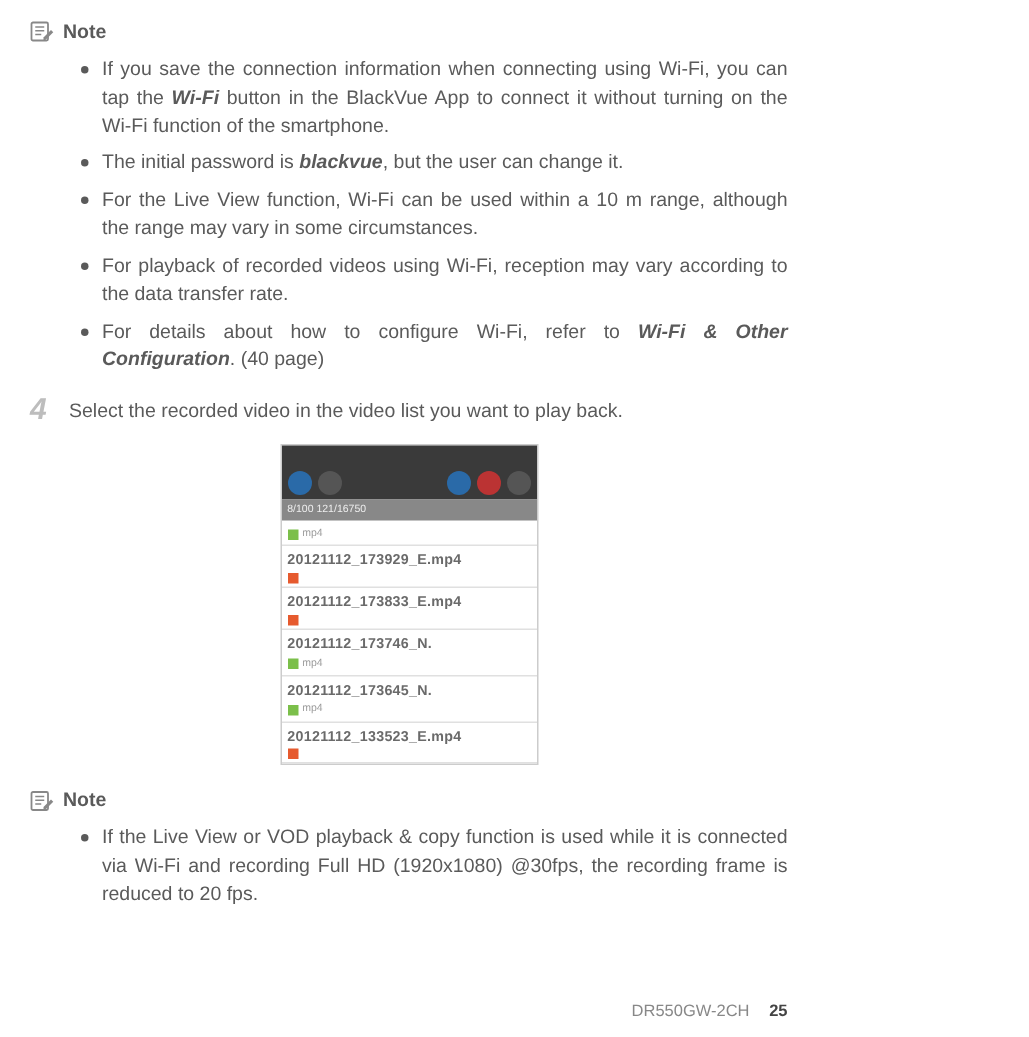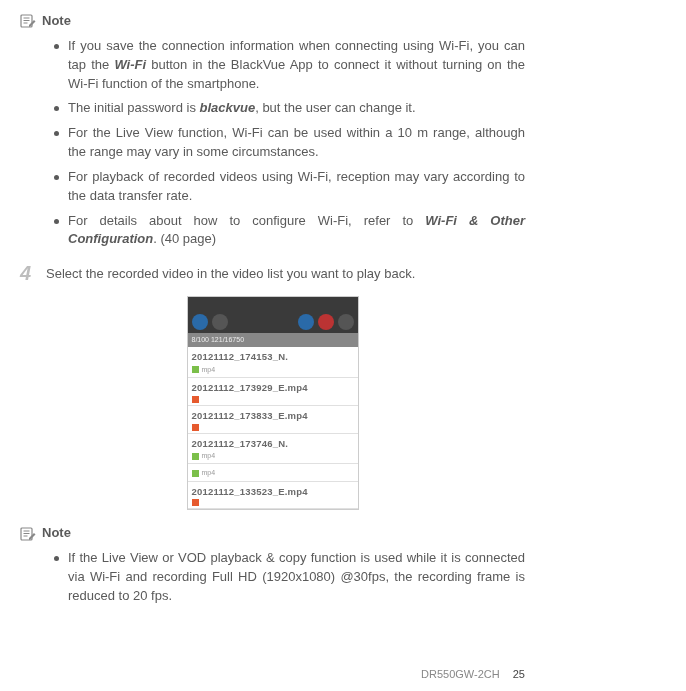--- a/index.html
+++ b/index.html
@@ -139,21 +139,21 @@
     font-size: 7px;
   }
   .footer {
     position: absolute;
     bottom: 8px;
     right: 20px;
     font-size: 11px;
     color: #888;
   }
   .footer .pg {
-    font-weight: normal;
+    font-weight: bold;
     color: #444;
     margin-left: 10px;
   }
 </style>
 </head>
 <body>
 
 <div class="page">
 
   <div class="note-block">
@@ -199,21 +199,20 @@
         <span class="tb-ic" style="background:#b33"></span>
       </div>
       <div class="tb-wrap">
         <span class="tb-ic" style="background:#555"></span>
       </div>
     </div>
     <div class="subbar">8/100 121/16750</div>
     <div class="vlist">
 
     <div class="row">
-          <div class="fname">20121112_174153_N.</div>
           <div class="meta">
             <span class="sq n"></span>
             <span class="meta-txt">mp4</span>
           </div>
         </div>
         <div class="row">
           <div class="fname">20121112_173929_E.mp4</div>
           <div class="meta">
             <span class="sq e"></span>
           </div>
@@ -225,20 +224,21 @@
           </div>
         </div>
         <div class="row">
           <div class="fname">20121112_173746_N.</div>
           <div class="meta">
             <span class="sq n"></span>
             <span class="meta-txt">mp4</span>
           </div>
         </div>
         <div class="row">
+          <div class="fname">20121112_173645_N.</div>
           <div class="meta">
             <span class="sq n"></span>
             <span class="meta-txt">mp4</span>
           </div>
         </div>
         <div class="row">
           <div class="fname">20121112_133523_E.mp4</div>
           <div class="meta">
             <span class="sq e"></span>
           </div>

